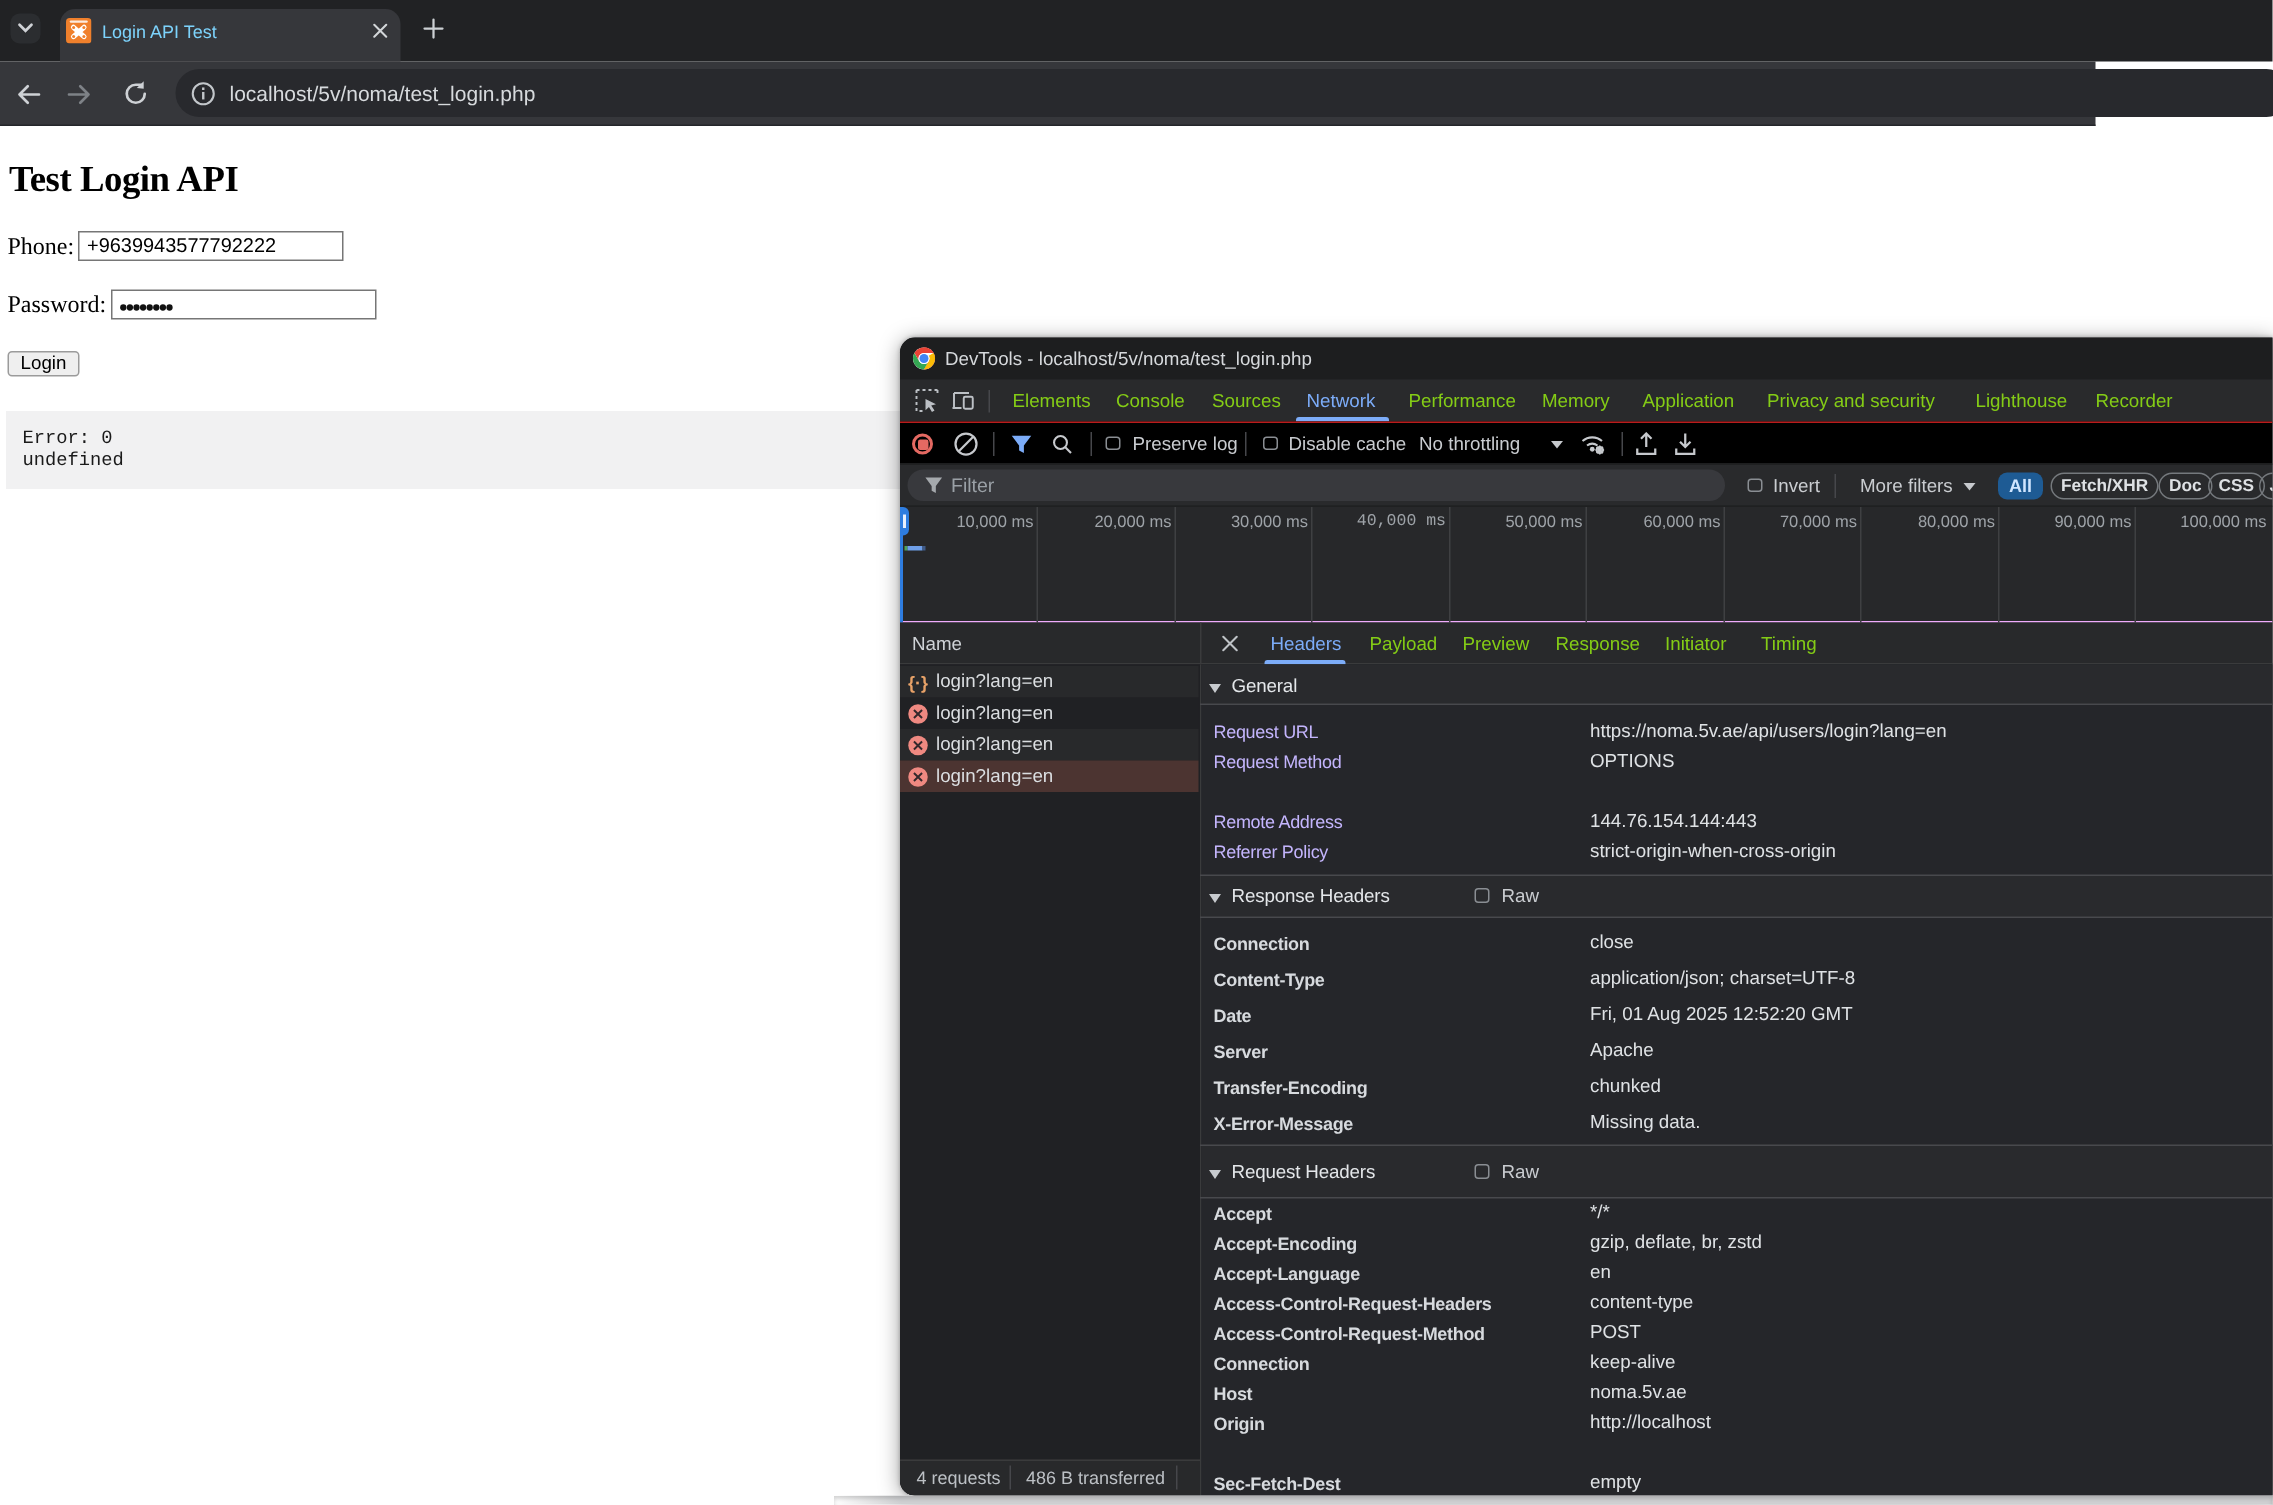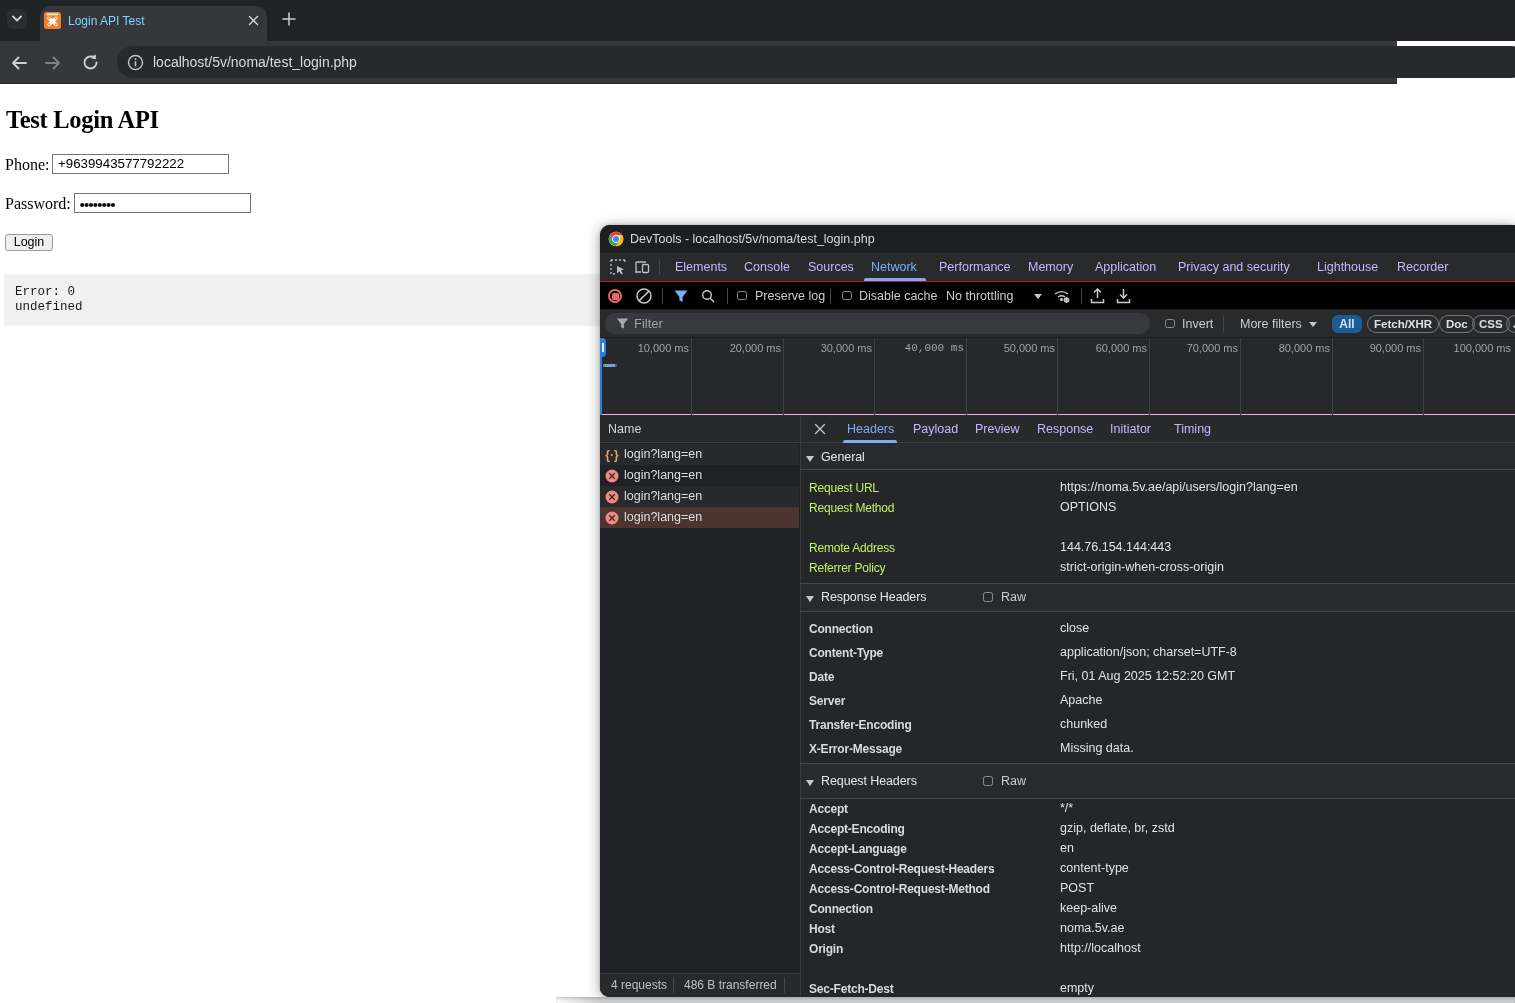--- a/index.html
+++ b/index.html
@@ -24,27 +24,27 @@
   
   #dt { position:absolute; left:600px; top:225px; width:915px; height:772px; background:#202124; border-radius:10px 0 0 10px; box-shadow:0 2px 14px rgba(0,0,0,.38), 0 0 3px rgba(0,0,0,.25); overflow:hidden; color:#c9ccd0; font-size:12.5px; }
   #dt .row { position:absolute; left:0; width:915px; }
   #dtTitle { top:0; height:28px; background:#1d1e1f; }
   #dtTabs  { top:28px; height:28px; background:#292a2c; }
   #dtTools { top:56px; height:28px; background:#000000; border-top:1px solid #b91c1c; }
   #dtFilter{ top:84px; height:28px; background:#292a2c; border-top:1px solid #1f2021; }
   #dtTime  { top:112px; height:78px; background:#27282a; border-top:1px solid #1f2021; border-bottom:1px solid #f0abfc; }
   #dtHead  { top:190px; height:28px; background:#28292b; border-bottom:1px solid #3a3b3c; }
   #dtBody  { top:218px; height:554px; background:#202124; }
-  .dtab { position:absolute; top:7px; color:#c4b5fd; font-size:12.5px; white-space:nowrap; }
+  .dtab { position:absolute; top:7px; color:#84cc16; font-size:12.5px; white-space:nowrap; }
   .gline { position:absolute; top:0; width:1px; height:77px; background:#3f4042; }
   .glabel { position:absolute; top:4px; font-size:11px; color:#9ea3a8; text-align:right; width:73px; }
   .netrow { position:absolute; left:0; width:199px; height:21px; line-height:21px; color:#dbdee1; font-size:12.5px; }
   .netrow .nm { position:absolute; left:24px; top:0; }
   .kv { position:absolute; left:0; width:915px; height:16px; white-space:nowrap; font-size:12.5px; }
-  .kv .k { position:absolute; left:209px; top:0.5px; color:#bef264; font-size:12px; letter-spacing:-0.2px; }
+  .kv .k { position:absolute; left:209px; top:0.5px; color:#c4b5fd; font-size:12px; letter-spacing:-0.2px; }
   .kv .v { position:absolute; left:460px; top:0; color:#dfe2e5; }
   .kvb .k { font-weight:bold; color:#d7dade; }
   .shead { letter-spacing:-0.1px; }
   .sdiv { position:absolute; left:200px; width:715px; height:1px; background:#48494d; }
   .shead { position:absolute; color:#e4e7ea; font-size:12.5px; }
   .tri { display:inline-block; width:0; height:0; border-left:4.5px solid transparent; border-right:4.5px solid transparent; border-top:6px solid #c7cbcf; margin-right:7px; position:relative; top:1px; }
   .rawck { position:absolute; width:9.5px; height:9.5px; border:1.5px solid #8a8e93; border-radius:2.5px; }
   .vdiv { position:absolute; width:1px; background:#46474b; }
   .ckbx { position:absolute; width:9.5px; height:9.5px; border:1.5px solid #8a8e93; border-radius:2.5px; }
   .chip { position:absolute; top:5px; height:18px; border:1px solid #75797d; border-radius:9px; color:#dee1e4; font-weight:bold; font-size:11.5px; line-height:16px; padding:0 6px; }

